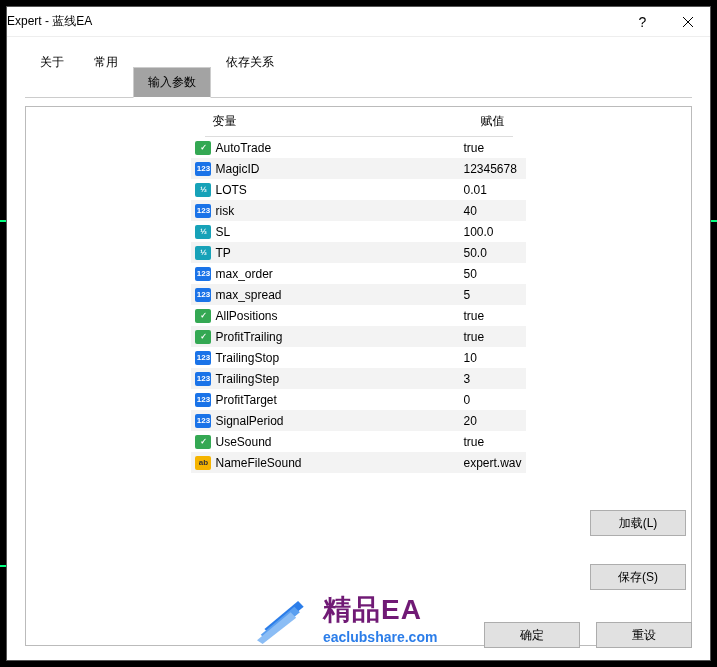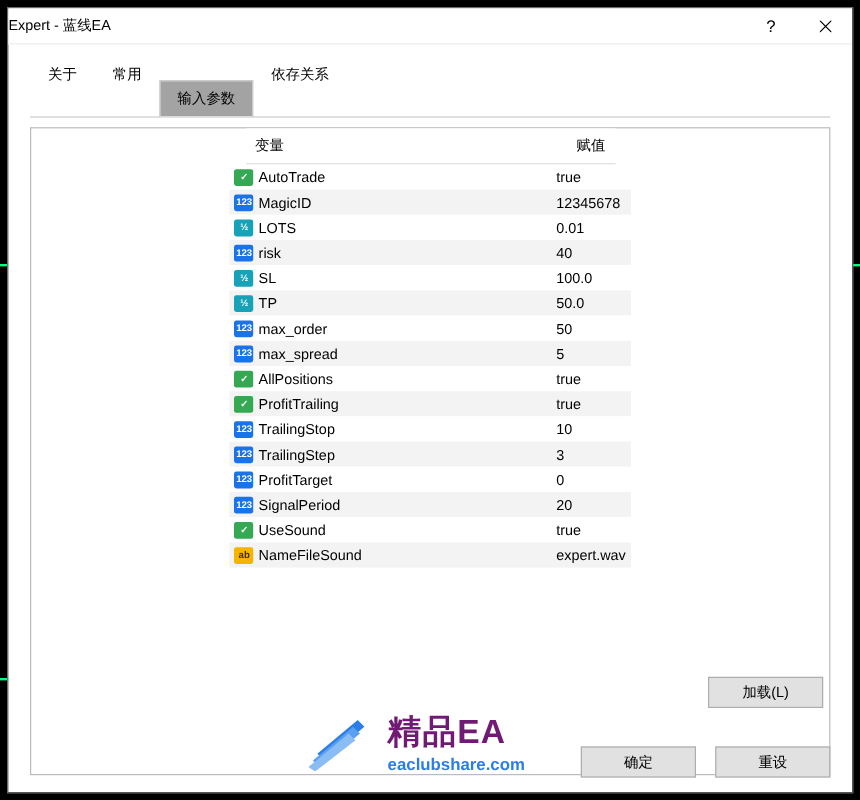--- a/index.html
+++ b/index.html
@@ -211,20 +211,21 @@
               <span>NameFileSound</span>
             </div>
             <div class="cell cell-value">expert.wav</div>
           </div>
         </div>
     </div>
   </div>
 
   <div class="side-buttons">
     <button>加载(L)</button>
+    <button>保存(S)</button>
   </div>
 
   <div class="bottom-buttons">
     <button>确定</button>
     <button>重设</button>
   </div>
 
   <div class="watermark">
     <div class="wm-icon">
       <svg viewBox="0 0 60 60">

